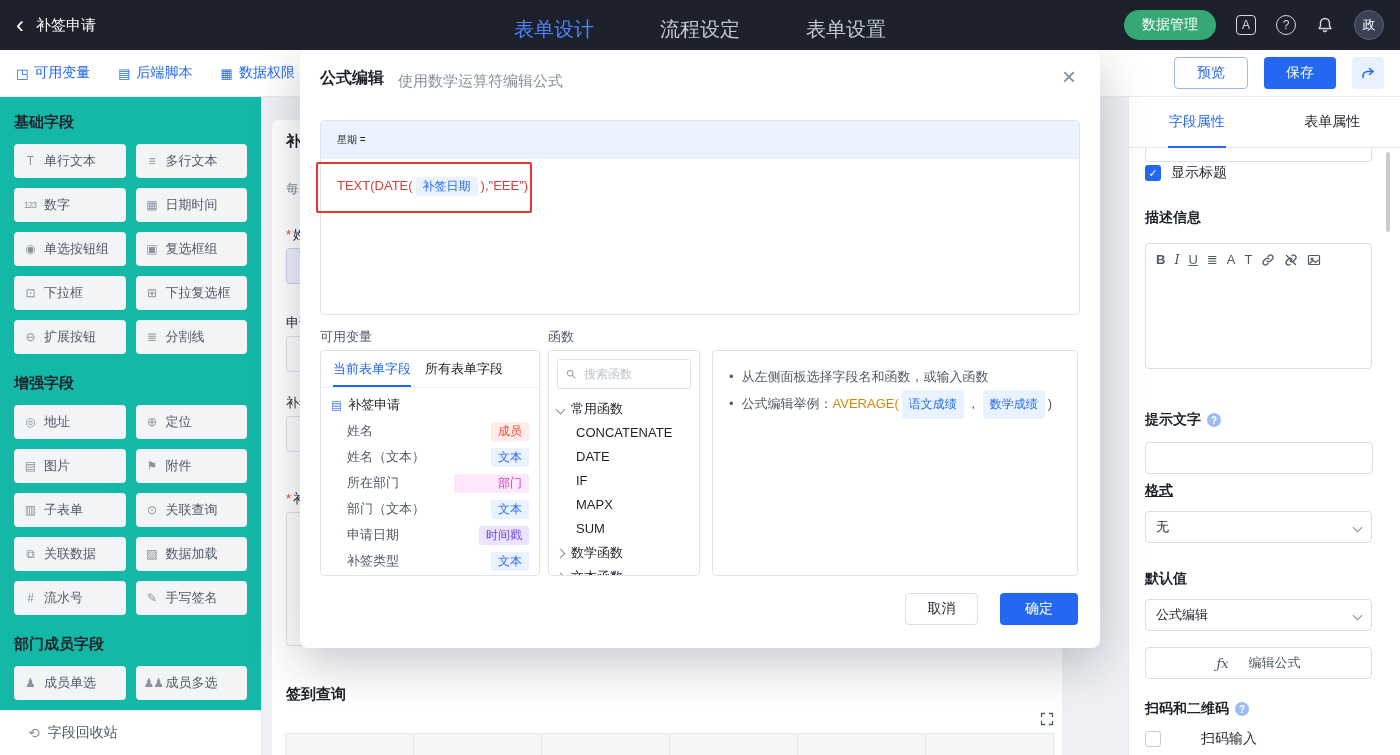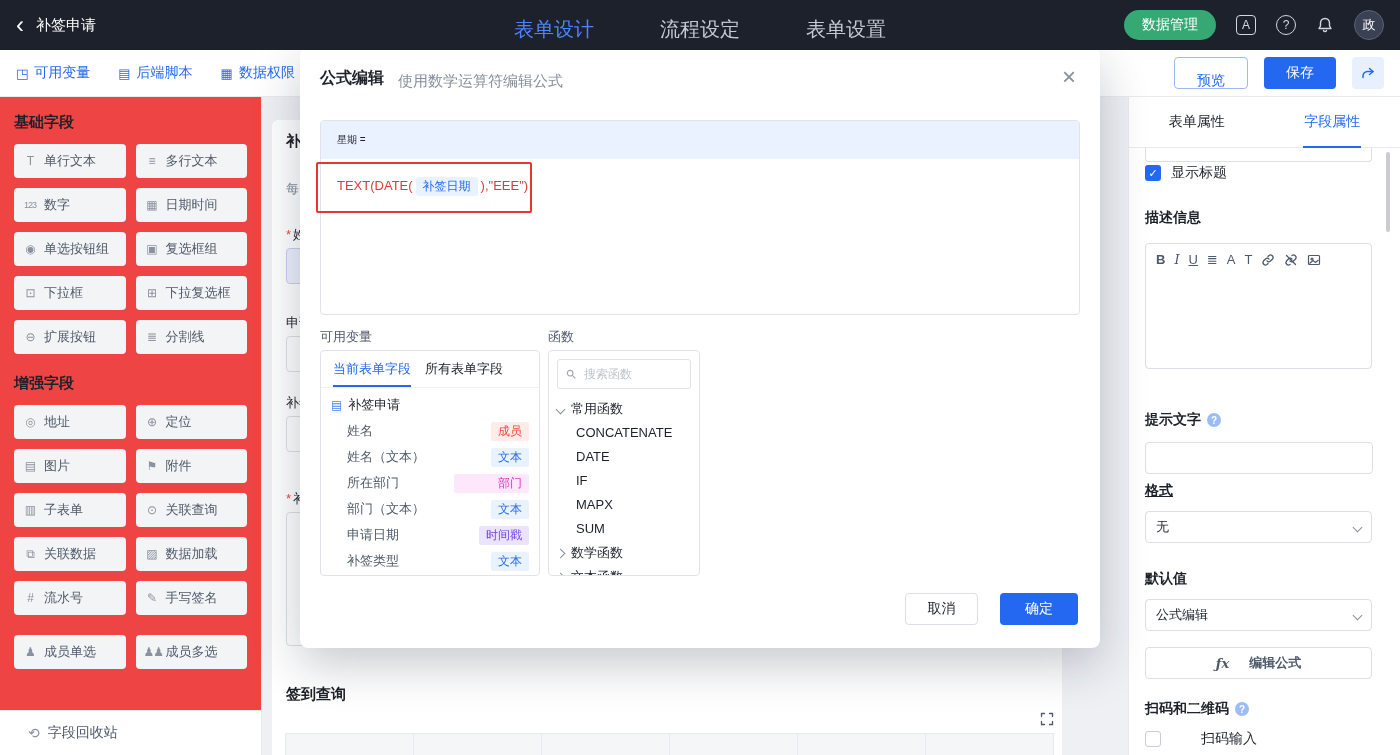--- a/index.html
+++ b/index.html
@@ -17,26 +17,26 @@
   .tb-ico{color:#d3d7e0;display:inline-flex;align-items:center;justify-content:center;cursor:pointer;}
   .tb-ico.lang{width:20px;height:20px;border:1.5px solid #d3d7e0;border-radius:4px;font-size:12px;box-sizing:border-box;}
   .tb-ico.circ{width:20px;height:20px;border:1.5px solid #d3d7e0;border-radius:50%;font-size:12px;box-sizing:border-box;}
   .avatar{width:30px;height:30px;border-radius:50%;background:#3a4154;border:1px solid #5a6278;color:#fff;font-size:13px;display:flex;align-items:center;justify-content:center;cursor:pointer;box-sizing:border-box;}
 
   
   .toolbar{position:absolute;top:50px;left:0;right:0;height:47px;background:#fff;border-bottom:1px solid #e8eaee;display:flex;align-items:center;padding:0 16px;box-sizing:border-box;z-index:5;}
   .tl-link{display:flex;align-items:center;gap:6px;color:var(--accent,#2468f2);font-size:14px;margin-right:28px;cursor:pointer;white-space:nowrap;}
   .gico{font-style:normal;font-size:13px;}
   .tl-actions{position:absolute;right:16px;top:7px;display:flex;gap:16px;align-items:center;}
-  .btn-preview{height:32px;padding:14px 22px;border:1px solid #9db9f2;color:var(--accent,#2468f2);background:#fff;border-radius:4px;font-size:14px;cursor:pointer;}
+  .btn-preview{height:32px;padding:6px 22px;border:1px solid #9db9f2;color:var(--accent,#2468f2);background:#fff;border-radius:4px;font-size:14px;cursor:pointer;}
   .btn-save{height:32px;padding:0 22px;background:var(--accent,#2468f2);color:#fff;border:none;border-radius:4px;font-size:14px;cursor:pointer;}
   .btn-share{width:32px;height:32px;border:none;background:#e8f0fe;border-radius:4px;display:flex;align-items:center;justify-content:center;cursor:pointer;}
 
   
-  .sidebar{position:absolute;top:97px;left:0;width:262px;bottom:0;background:#ef4444;border-right:1px solid #e8eaee;padding:16px 14px 0;box-sizing:border-box;z-index:4;}
+  .sidebar{position:absolute;top:97px;left:0;width:262px;bottom:0;background:#14b8a6;border-right:1px solid #e8eaee;padding:16px 14px 0;box-sizing:border-box;z-index:4;}
   .sb-title{font-size:15px;font-weight:bold;color:#1d2129;margin:0 0 12px;}
   .sb-grid{display:grid;grid-template-columns:1fr 1fr;gap:10px;margin-bottom:20px;}
   .sb-item{height:34px;background:#f3f4f6;border:none;border-radius:4px;display:flex;align-items:center;gap:6px;padding:0 8px;font-size:13px;color:#4e5969;cursor:pointer;text-align:left;}
   .sb-ico{font-style:normal;font-size:12px;color:#8a919f;width:16px;text-align:center;flex:none;letter-spacing:-1px;}
   .sb-recycle{position:absolute;bottom:0;left:0;right:0;height:44px;border-top:1px solid #e8eaee;display:flex;align-items:center;gap:8px;padding-left:28px;font-size:14px;color:#4e5969;cursor:pointer;background:#fff;}
   .sb-recycle i{font-style:normal;color:#8a919f;}
 
   
   .canvas{position:absolute;top:97px;left:262px;right:272px;bottom:0;background:#eef0f4;overflow:hidden;z-index:1;}
   .form-card{position:absolute;left:10px;top:23px;width:790px;height:760px;background:#fff;border-radius:6px;}
@@ -67,21 +67,21 @@
   .p-label{position:absolute;left:16px;font-size:14px;font-weight:600;color:#1d2129;display:flex;align-items:center;gap:6px;}
   .qm{width:14px;height:14px;border-radius:50%;background:#9cbcf8;color:#fff;font-size:10px;display:inline-flex;align-items:center;justify-content:center;font-style:normal;cursor:pointer;}
   .p-editor{position:absolute;left:16px;right:28px;top:146px;height:124px;border:1px solid #dcdfe5;border-radius:4px;}
   .p-ed-tools{display:flex;align-items:center;gap:9px;padding:8px 10px;color:#4e5969;font-size:13px;}
   .p-ed-tools span{cursor:pointer;display:inline-flex;align-items:center;}
   .p-ed-tools .b{font-weight:bold;}
   .p-ed-tools .i{font-style:italic;font-family:"DejaVu Serif",serif;}
   .p-ed-tools .u{text-decoration:underline;}
   .p-input{position:absolute;left:16px;right:28px;top:345px;height:32px;border:1px solid #dcdfe5;border-radius:4px;box-sizing:border-box;outline:none;font-size:13px;padding:0 10px;width:228px;}
   .p-select{position:absolute;left:16px;right:28px;height:32px;border:1px solid #dcdfe5;border-radius:4px;display:flex;align-items:center;justify-content:space-between;padding:0 10px;font-size:13px;color:#1d2129;box-sizing:border-box;cursor:pointer;}
-  .p-btn{position:absolute;left:16px;right:28px;top:550px;height:32px;border:1px solid #dcdfe5;background:#fff;border-radius:4px;display:flex;align-items:center;justify-content:center;gap:20px;font-size:13px;color:#4e5969;cursor:pointer;font-weight:bold;}
+  .p-btn{position:absolute;left:16px;right:28px;top:550px;height:32px;border:1px solid #dcdfe5;background:#fff;border-radius:4px;display:flex;align-items:center;justify-content:center;gap:20px;font-size:13px;color:#4e5969;cursor:pointer;}
   .fx{font-style:italic;font-family:"DejaVu Serif",serif;font-size:13px;}
 
   
   .modal{position:absolute;left:300px;top:48px;width:800px;height:600px;background:#fff;border-radius:8px;box-shadow:0 16px 48px rgba(16,24,40,.24);z-index:50;}
   .m-title{position:absolute;left:20px;top:20px;font-size:16px;font-weight:bold;color:#1d2129;}
   .m-sub{position:absolute;left:98px;top:24px;font-size:15px;color:#86909c;}
   .m-close{position:absolute;right:24px;top:12px;font-size:24px;color:#86909c;cursor:pointer;line-height:1.4;}
   .f-editor{position:absolute;left:20px;top:72px;width:760px;height:195px;border:1px solid #e0e3e9;border-radius:4px;box-sizing:border-box;background:#fff;}
   .f-strip{height:38px;background:#e9f2fe;border-radius:3px 3px 0 0;display:flex;align-items:center;padding:0 16px;font-size:10px;color:#1d2129;}
   .f-body{padding:18px 16px;font-size:13px;}
@@ -254,20 +254,21 @@
       <button class="sb-item">
           <i class="sb-ico">#</i>
           <span>流水号</span>
         </button>
       <button class="sb-item">
           <i class="sb-ico">✎</i>
           <span>手写签名</span>
         </button>
     </div>
 
+    <div class="sb-title">部门成员字段</div>
     <div class="sb-grid">
       <button class="sb-item">
           <i class="sb-ico">♟</i>
           <span>成员单选</span>
         </button>
       <button class="sb-item">
           <i class="sb-ico">♟♟</i>
           <span>成员多选</span>
         </button>
     </div>
@@ -307,22 +308,22 @@
         <div class="fc-th"></div>
         <div class="fc-th"></div>
         <div class="fc-th"></div>
         <div class="fc-th"></div>
       </div>
     </div>
   </div>
 
   <div class="props">
     <div class="p-tabs">
+      <span class="p-tab active">字段属性</span>
       <span class="p-tab">表单属性</span>
-      <span class="p-tab active">字段属性</span>
     </div>
     <div class="p-partial"></div>
     <div class="p-scroll"></div>
 
     <div class="p-check" style="top:67px;">
       <span class="cb on">✓</span>
       <span>显示标题</span>
     </div>
 
     <div class="p-label" style="top:112px;text-align:right;">
@@ -467,18 +468,24 @@
       <div class="f-group">
           <i class="chev right"></i>
           <span>数学函数</span>
         </div>
       <div class="f-group">
           <i class="chev right"></i>
           <span>文本函数</span>
         </div>
     </div>
 
+    <div class="help-box">
+      <div><span class="bullet">•</span><span>从左侧面板选择字段名和函数，或输入函数</span></div>
+      <div>
+        <span class="bullet">•</span><span>公式编辑举例：</span><span class="h-func">AVERAGE(</span><span class="chip">语文成绩</span><span>，</span><span class="chip">数学成绩</span><span>)</span>
+      </div>
+    </div>
 
     <button class="btn-cancel">取消</button>
     <button class="btn-confirm">确定</button>
   </div>
 
 </div>
 
 </body></html>

